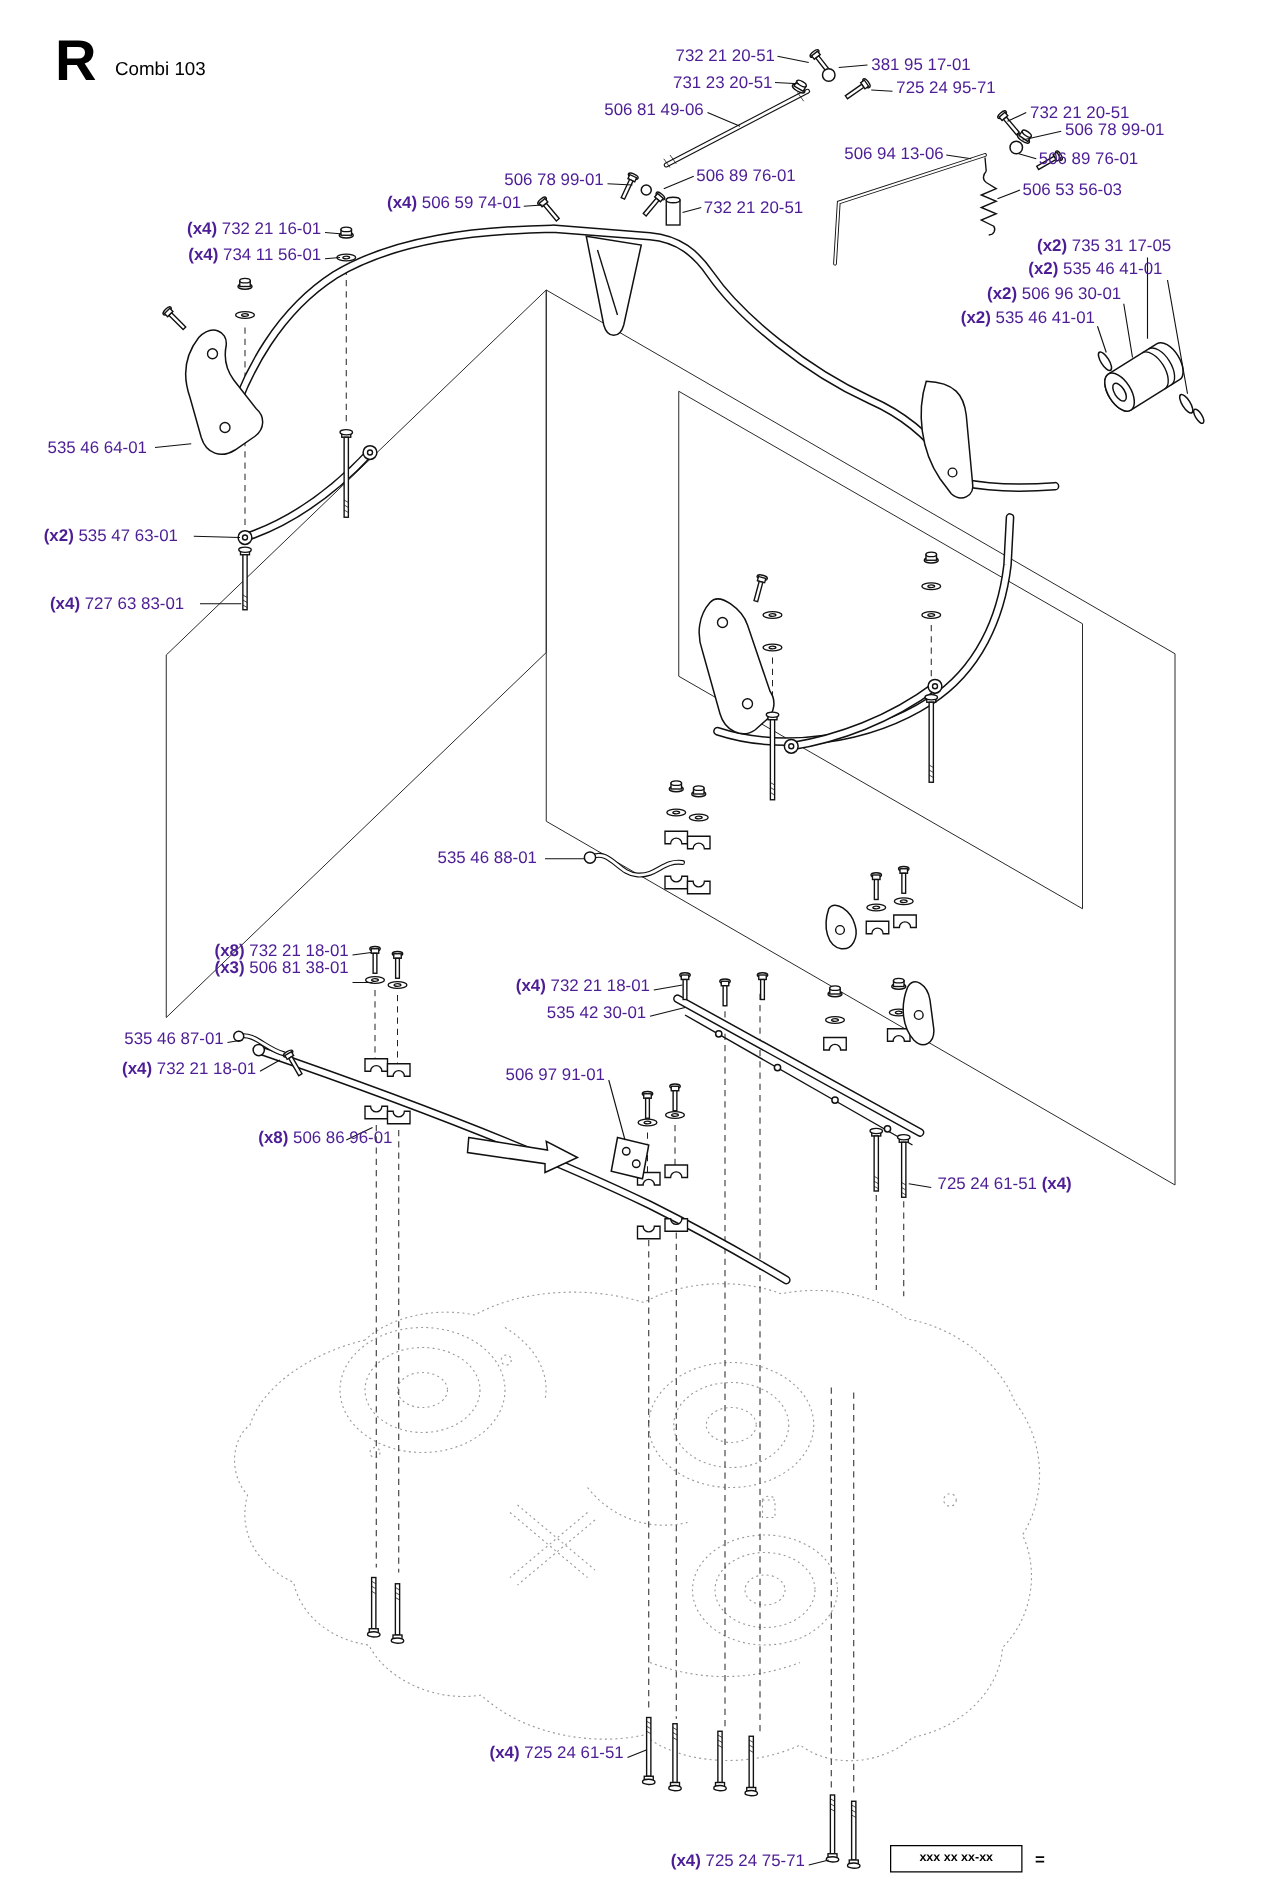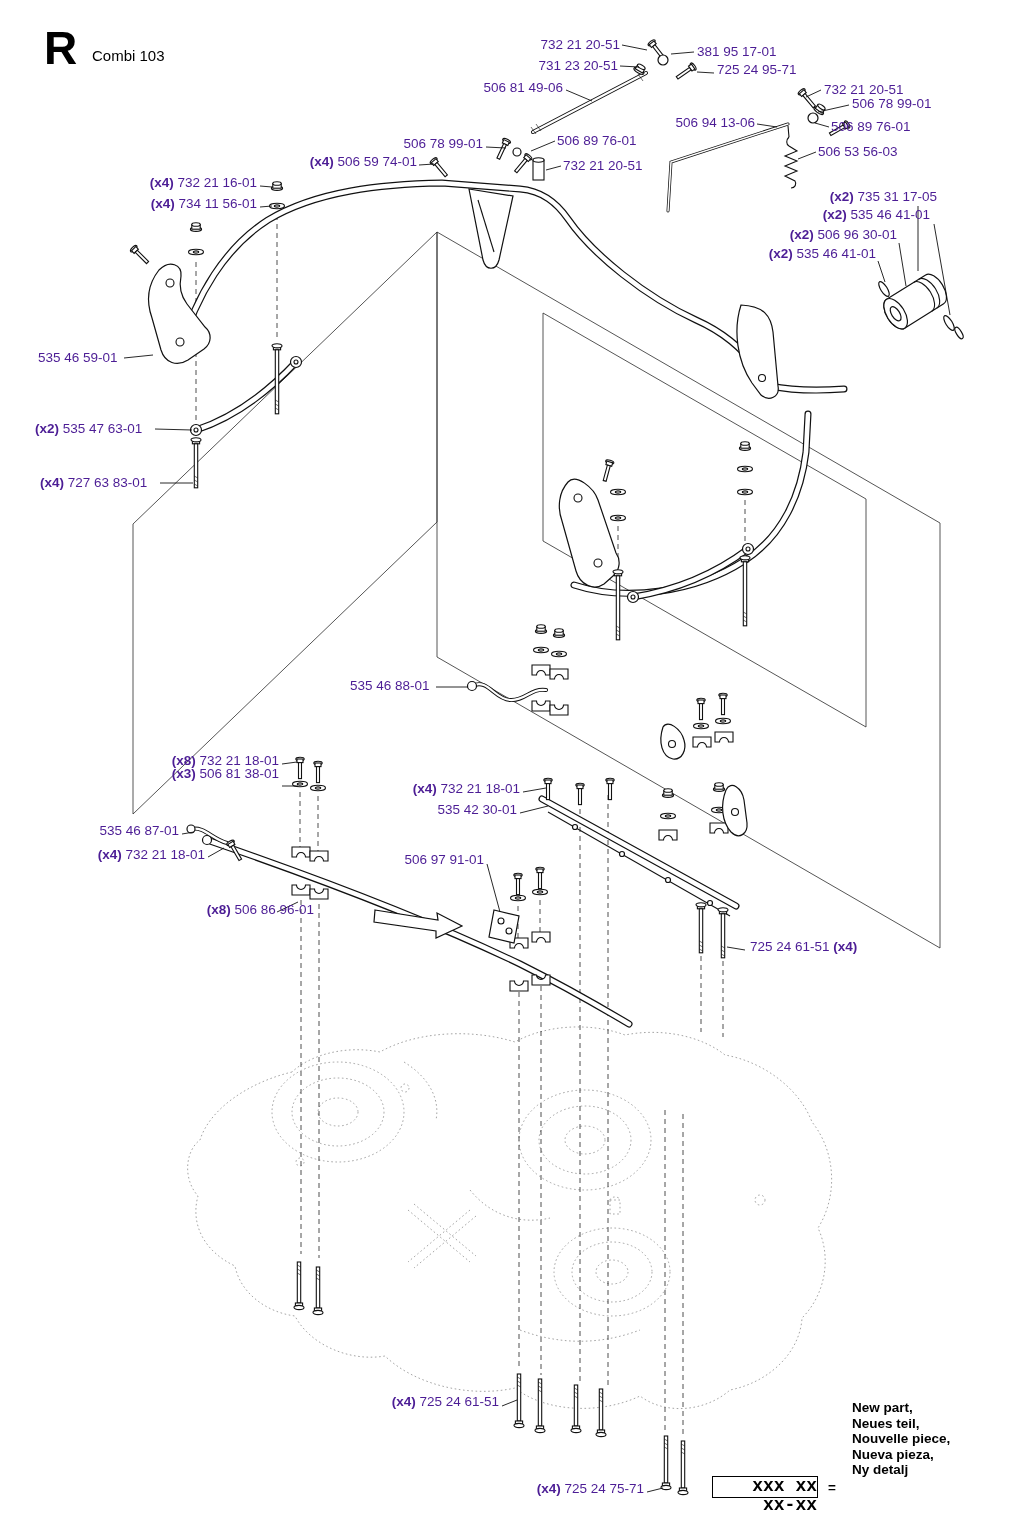--- a/index.html
+++ b/index.html
@@ -26,21 +26,21 @@
 
   .lbl { position:absolute; font-size:13.5px; line-height:16px; color:#4c1d95; white-space:nowrap; }
   .lbl.r { text-align:right; }
   .q { font-weight:bold;margin-top:40px; }
 
   .hdr-letter { position:absolute; left:44px; top:24px; font-size:46px; font-weight:bold; line-height:48px; }
   .hdr-model  { position:absolute; left:92px; top:47px; font-size:15px; }
 
   .legend-lines { position:absolute; left:852px; top:1400px; font-size:13.5px; font-weight:bold; line-height:15.6px; }
   .legend-box { position:absolute; left:712px; top:1476px; width:106px; height:22px;
-    border:1.5px solid #000; font-size:18px; font-weight:bold; text-align:right; line-height:19px;font-family:Liberation Mono, monospace; }
+    border:1.5px solid #000; font-size:10px; font-weight:bold; text-align:center; line-height:19px; }
   .legend-eq { position:absolute; left:828px; top:1480px; font-size:13.5px; font-weight:bold; }
 </style>
 </head>
 <body>
 
 <div class="stage">
 
   <svg class="diagram" width="1024" height="1521" viewBox="0 0 1024 1521">
     <defs>
       <g id="bS16">
@@ -340,39 +340,32 @@
   <div class="lbl" style="left:557px;top:133px"><span class="q"></span><span>506 89 76-01</span></div>
   <div class="lbl" style="left:818px;top:144px"><span class="q"></span><span>506 53 56-03</span></div>
   <div class="lbl r" style="right:607px;top:154px"><span class="q">(x4) </span><span>506 59 74-01</span></div>
   <div class="lbl" style="left:563px;top:158px"><span class="q"></span><span>732 21 20-51</span></div>
   <div class="lbl r" style="right:767px;top:175px"><span class="q">(x4) </span><span>732 21 16-01</span></div>
   <div class="lbl r" style="right:767px;top:196px"><span class="q">(x4) </span><span>734 11 56-01</span></div>
   <div class="lbl r" style="right:87px;top:189px"><span class="q">(x2) </span><span>735 31 17-05</span></div>
   <div class="lbl r" style="right:94px;top:207px"><span class="q">(x2) </span><span>535 46 41-01</span></div>
   <div class="lbl r" style="right:127px;top:227px"><span class="q">(x2) </span><span>506 96 30-01</span></div>
   <div class="lbl r" style="right:148px;top:246px"><span class="q">(x2) </span><span>535 46 41-01</span></div>
-  <div class="lbl" style="left:38px;top:350px"><span class="q"></span><span>535 46 59-01</span></div>
+  <div class="lbl" style="left:38px;top:350px"><span class="q"></span><span>535 46 64-01</span></div>
   <div class="lbl" style="left:35px;top:421px"><span class="q">(x2) </span><span>535 47 63-01</span></div>
   <div class="lbl" style="left:40px;top:475px"><span class="q">(x4) </span><span>727 63 83-01</span></div>
   <div class="lbl" style="left:350px;top:678px"><span class="q"></span><span>535 46 88-01</span></div>
   <div class="lbl r" style="right:745px;top:753px"><span class="q">(x8) </span><span>732 21 18-01</span></div>
   <div class="lbl r" style="right:745px;top:766px"><span class="q">(x3) </span><span>506 81 38-01</span></div>
   <div class="lbl r" style="right:504px;top:781px"><span class="q">(x4) </span><span>732 21 18-01</span></div>
   <div class="lbl r" style="right:507px;top:802px"><span class="q"></span><span>535 42 30-01</span></div>
   <div class="lbl r" style="right:845px;top:823px"><span class="q"></span><span>535 46 87-01</span></div>
   <div class="lbl r" style="right:819px;top:847px"><span class="q">(x4) </span><span>732 21 18-01</span></div>
   <div class="lbl r" style="right:540px;top:852px"><span class="q"></span><span>506 97 91-01</span></div>
   <div class="lbl r" style="right:710px;top:902px"><span class="q">(x8) </span><span>506 86 96-01</span></div>
   <div class="lbl" style="left:750px;top:939px"><span class="q"></span><span>725 24 61-51</span><span class="q"> (x4)</span></div>
   <div class="lbl r" style="right:525px;top:1394px"><span class="q">(x4) </span><span>725 24 61-51</span></div>
   <div class="lbl r" style="right:380px;top:1481px"><span class="q">(x4) </span><span>725 24 75-71</span></div>
 
-  <div class="legend-lines">
-    <div>New part,</div>
-    <div>Neues teil,</div>
-    <div>Nouvelle piece,</div>
-    <div>Nueva pieza,</div>
-    <div>Ny detalj</div>
-  </div>
   <div class="legend-box">xxx xx xx-xx</div>
   <div class="legend-eq">=</div>
 
 </div>
 
 </body></html>

